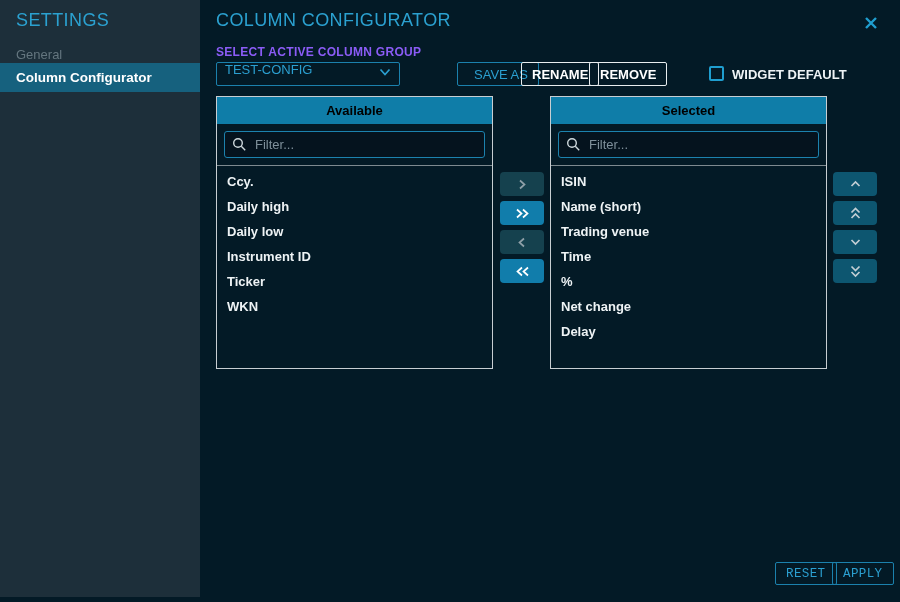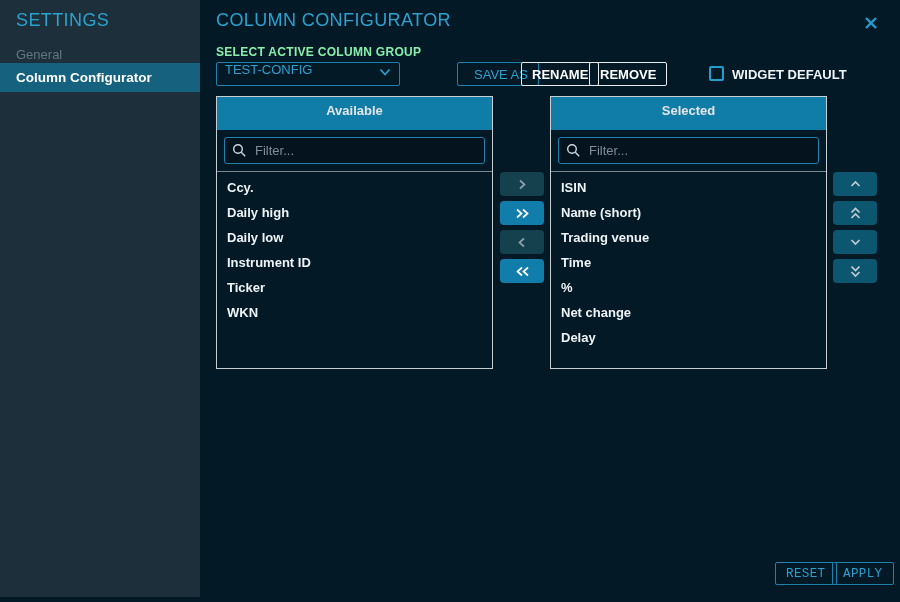--- a/index.html
+++ b/index.html
@@ -13,39 +13,39 @@
   .sidebar-title { position:absolute; left:16px; top:10px; font-size:18px; color:#2ba1d0; letter-spacing:.4px; }
   .sb-item { position:absolute; left:0; width:100%; height:29px; line-height:29px; padding-left:16px; font-size:13px; cursor:pointer; }
   .sb-item.inactive { top:40px; color:#64767f; }
   .sb-item.active { top:63px; background:#16617e; color:#ffffff; font-weight:bold; font-size:13.5px; }
 
   
   .main { position:absolute; left:200px; top:0; width:700px; height:602px; background:#031a26; }
   .main-title { position:absolute; left:16px; top:10px; font-size:18px; color:#2ba1d0; letter-spacing:.4px; }
   .close-btn { position:absolute; left:660px; top:12px; width:22px; height:22px; color:#1f9ecf; cursor:pointer; display:flex; align-items:center; justify-content:center; background:transparent; border:none; }
 
-  .group-label { position:absolute; left:16px; top:45px; font-size:12px; font-weight:bold; color:#86efac; letter-spacing:.3px; }
+  .group-label { position:absolute; left:16px; top:45px; font-size:12px; font-weight:bold; color:#8b5cf6; letter-spacing:.3px; }
 
   .select { position:absolute; left:16px; top:62px; width:184px; height:24px; border:1px solid #1b81ad; border-radius:2px; color:#2b9fd0; font-size:13px; display:flex; align-items:flex-end; justify-content:space-between; padding:8px 8px; cursor:pointer; background:transparent; }
 
   .btn { position:absolute; top:62px; height:24px; background:transparent; border-radius:2px; font-size:13px; padding:0 10px; cursor:pointer; font-family:"Liberation Sans",sans-serif; }
   .btn-cyan  { border:1px solid #1b81ad; color:#2b9fd0;padding-left:16px; }
   .btn-white { border:1px solid #e8edef; color:#ffffff; font-weight:bold; }
   .btn-saveas { left:257px; }
   .btn-rename { left:321px; }
   .btn-remove { left:389px; }
 
   .checkbox { position:absolute; left:509px; top:66px; width:15px; height:15px; border:2px solid #1f9ecf; border-radius:2px; background:transparent; cursor:pointer; }
   .checkbox-label { position:absolute; left:532px; top:67px; font-size:13px; font-weight:bold; color:#eef3f5; }
 
   
   .panel { position:absolute; top:96px; width:277px; height:273px; border:1px solid #c8ced2; }
   .panel.available { left:16px; }
   .panel.selected  { left:350px; }
-  .panel-header { height:33px; background:#0f7da8; color:#e5e5e5; font-weight:bold; font-size:13px; text-align:center; line-height:27px; }
+  .panel-header { height:27px; background:#0f7da8; color:#000000; font-weight:bold; font-size:13px; text-align:center; line-height:27px; }
   .filter-row { position:relative; margin:7px; height:27px; border-bottom:none; }
   .filter-input { width:100%; height:27px; background:#05131e; border:1px solid #1c82ae; border-radius:3px; color:#dfe7eb; font-size:13px; padding:0 8px 0 30px; outline:none; font-family:"Liberation Sans",sans-serif; }
   .filter-input::placeholder { color:#7e8f9a; }
   .search-icon { position:absolute; left:8px; top:6px; color:#cfd9de; pointer-events:none; }
   .panel-divider { height:1px; background:#7e8a90; margin:0; }
   .list { padding-top:3px; }
   .list-item { height:25px; line-height:25px; padding-left:10px; font-size:13px; font-weight:bold; color:#eef3f5; cursor:pointer; }
 
   
   .sq-btn { position:absolute; width:44px; height:24px; border:none; border-radius:4px; cursor:pointer; display:flex; align-items:center; justify-content:center; }

